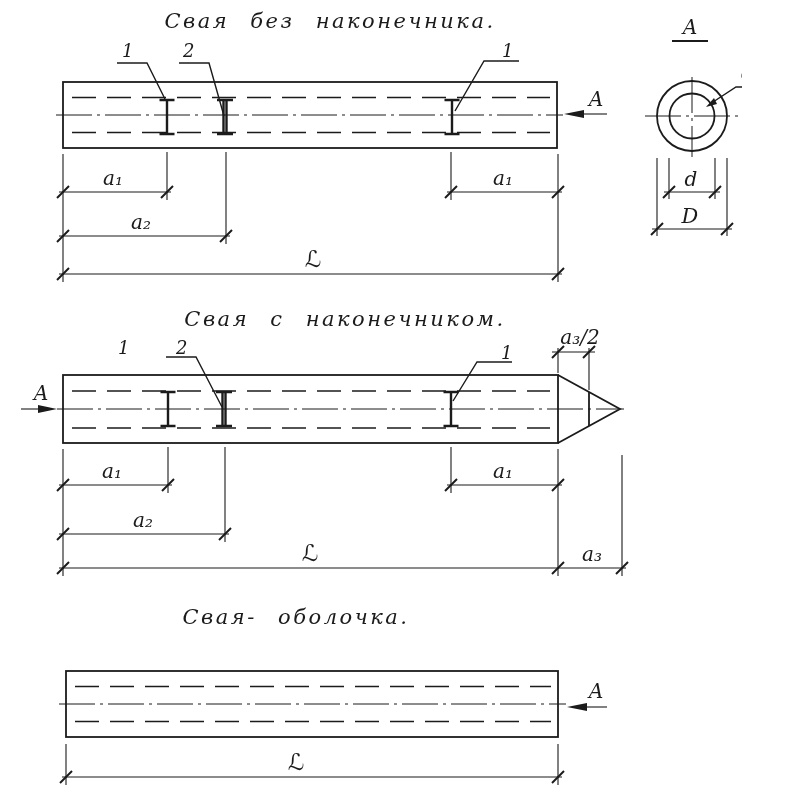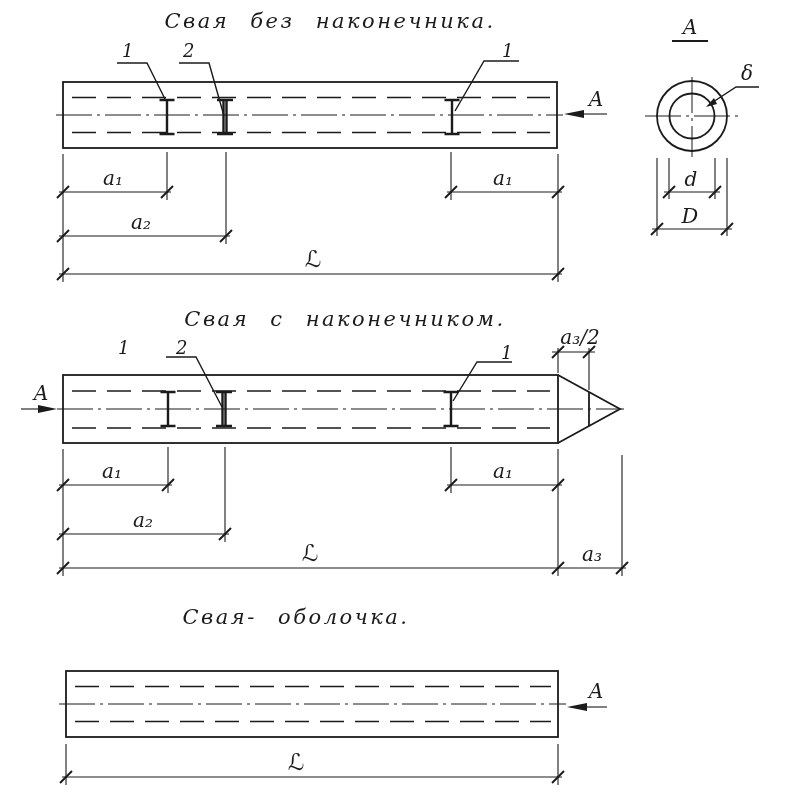--- a/index.html
+++ b/index.html
@@ -1,16 +1,16 @@
 <!DOCTYPE html>
 <html><head>
 <meta charset="utf-8">
 <style>
   html,body{margin:0;padding:0;background:#ffffff;}
-  .canvas{position:relative;width:742px;height:800px;background:#ffffff;overflow:hidden;padding-left:17px;}
+  .canvas{position:relative;width:742px;height:800px;background:#ffffff;overflow:hidden;}
   svg{position:absolute;left:0;top:0;}
   svg text{fill:#1b1b1b;font-family:"DejaVu Serif","DejaVu Sans",serif;font-style:italic;}
   .t-title{font-size:21px;letter-spacing:2.5px;word-spacing:12px;}
   .t-dim{font-size:20px;}
   .t-script{font-size:23px;font-family:"DejaVu Sans","DejaVu Serif",sans-serif;}
   .t-callout{font-size:18px;}
   .t-sec{font-size:20px;}
   .t-big{font-size:21px;}
   .outline{stroke:#1b1b1b;stroke-width:1.8;fill:none;}
   .thin{stroke:#1b1b1b;stroke-width:1.1;fill:none;}

